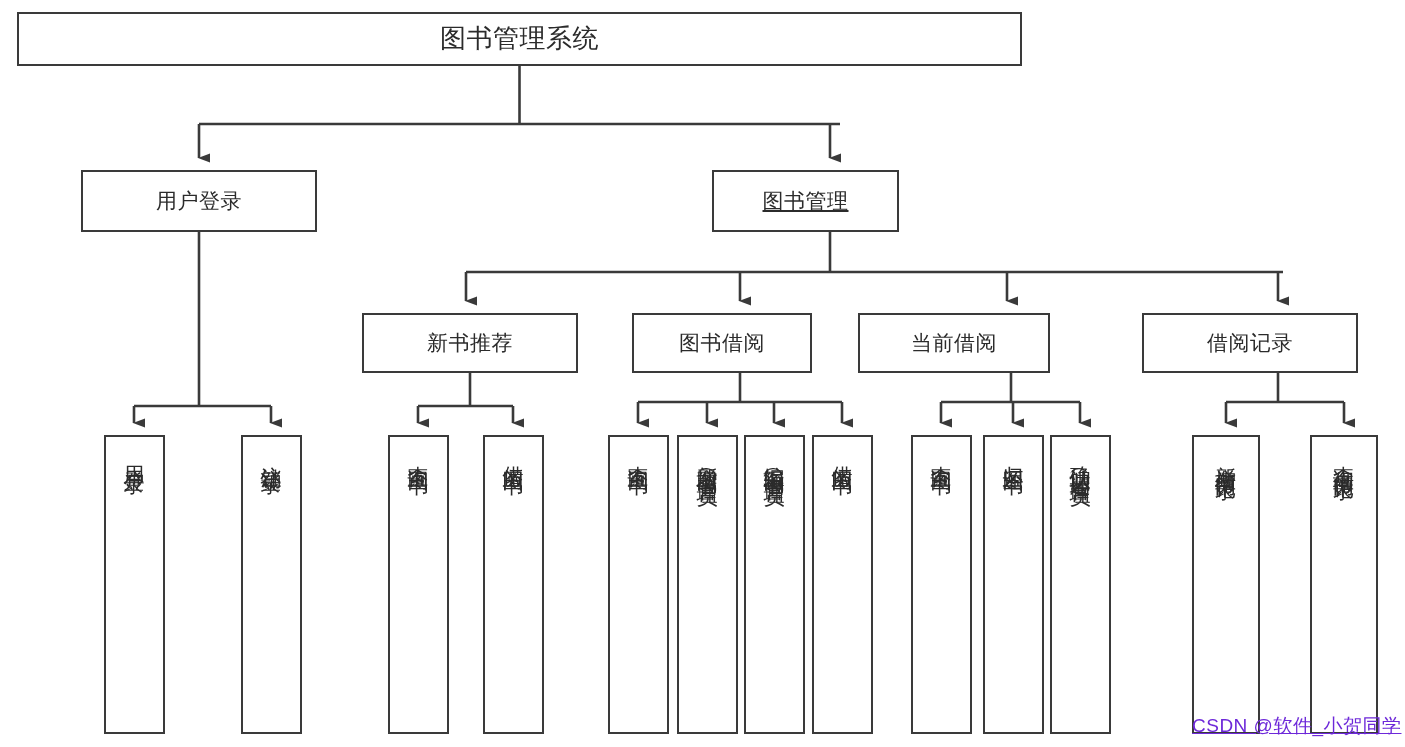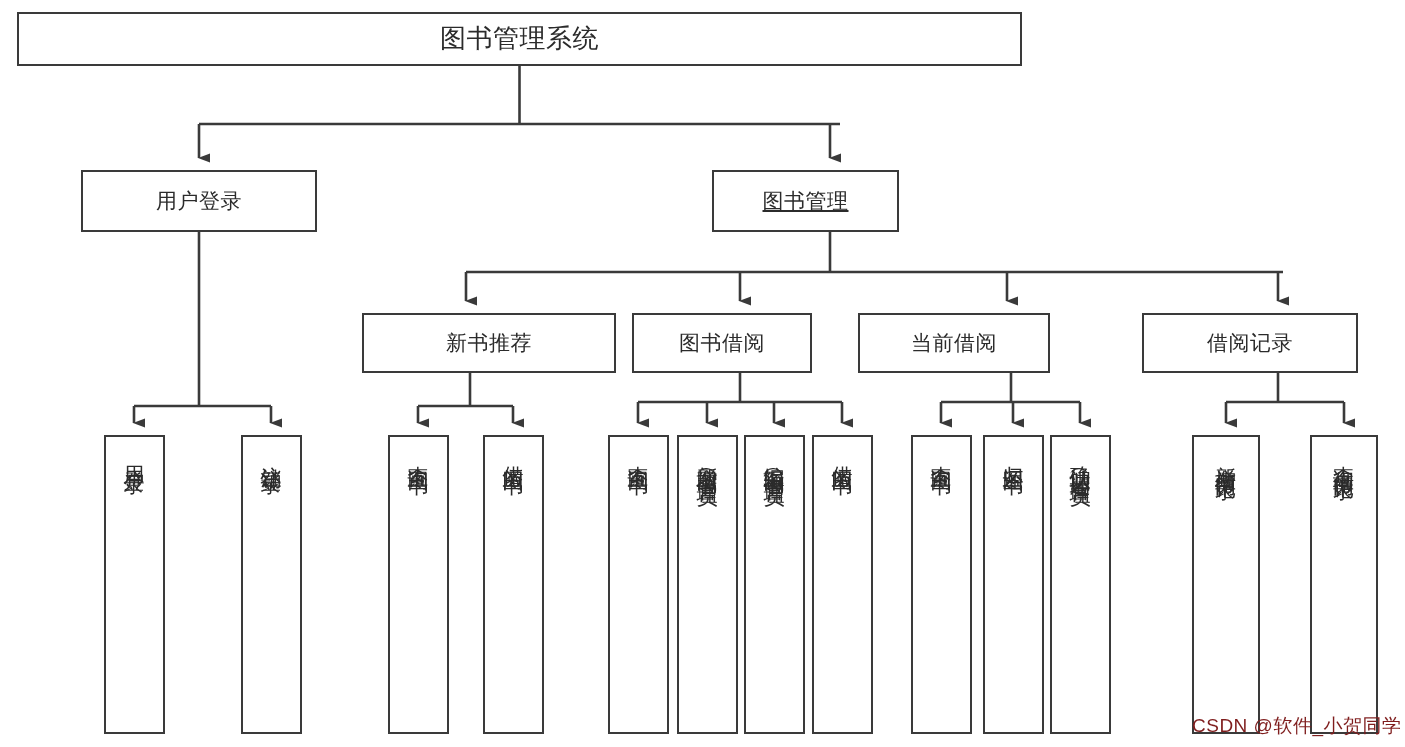--- a/index.html
+++ b/index.html
@@ -58,23 +58,24 @@
   .node.vert .label {
     writing-mode: vertical-rl;
     text-orientation: upright;
     font-size: 21px;
     letter-spacing: 3px;
     line-height: 1;
   }
   .watermark {
     position: absolute;
     font-size: 19px;
-    color: #7f1d1d;
+    color: #6d28d9;
     white-space: nowrap;
     letter-spacing: 0.5px;
+    text-decoration: underline;
   }
 </style>
 </head>
 <body>
 
 <div id="canvas">
 
   <svg id="edges" width="1405" height="747" viewBox="0 0 1405 747">
     <defs>
       <marker id="arrowhead" markerWidth="10" markerHeight="12" refX="4.6" refY="11" orient="auto" markerUnits="userSpaceOnUse">
@@ -141,21 +142,21 @@
     <span class="label">图书管理系统</span>
   </div>
 
   <div class="node horiz" style="left:81px; top:170px; width:236px; height:62px;">
     <span class="label">用户登录</span>
   </div>
   <div class="node horiz" style="left:712px; top:170px; width:187px; height:62px;text-decoration:underline;">
     <span class="label">图书管理</span>
   </div>
 
-  <div class="node horiz" style="left:362px; top:313px; width:254px; height:60px;">
+  <div class="node horiz" style="left:362px; top:313px; width:216px; height:60px;">
     <span class="label">新书推荐</span>
   </div>
   <div class="node horiz" style="left:632px; top:313px; width:180px; height:60px;">
     <span class="label">图书借阅</span>
   </div>
   <div class="node horiz" style="left:858px; top:313px; width:192px; height:60px;">
     <span class="label">当前借阅</span>
   </div>
   <div class="node horiz" style="left:1142px; top:313px; width:216px; height:60px;">
     <span class="label">借阅记录</span>

